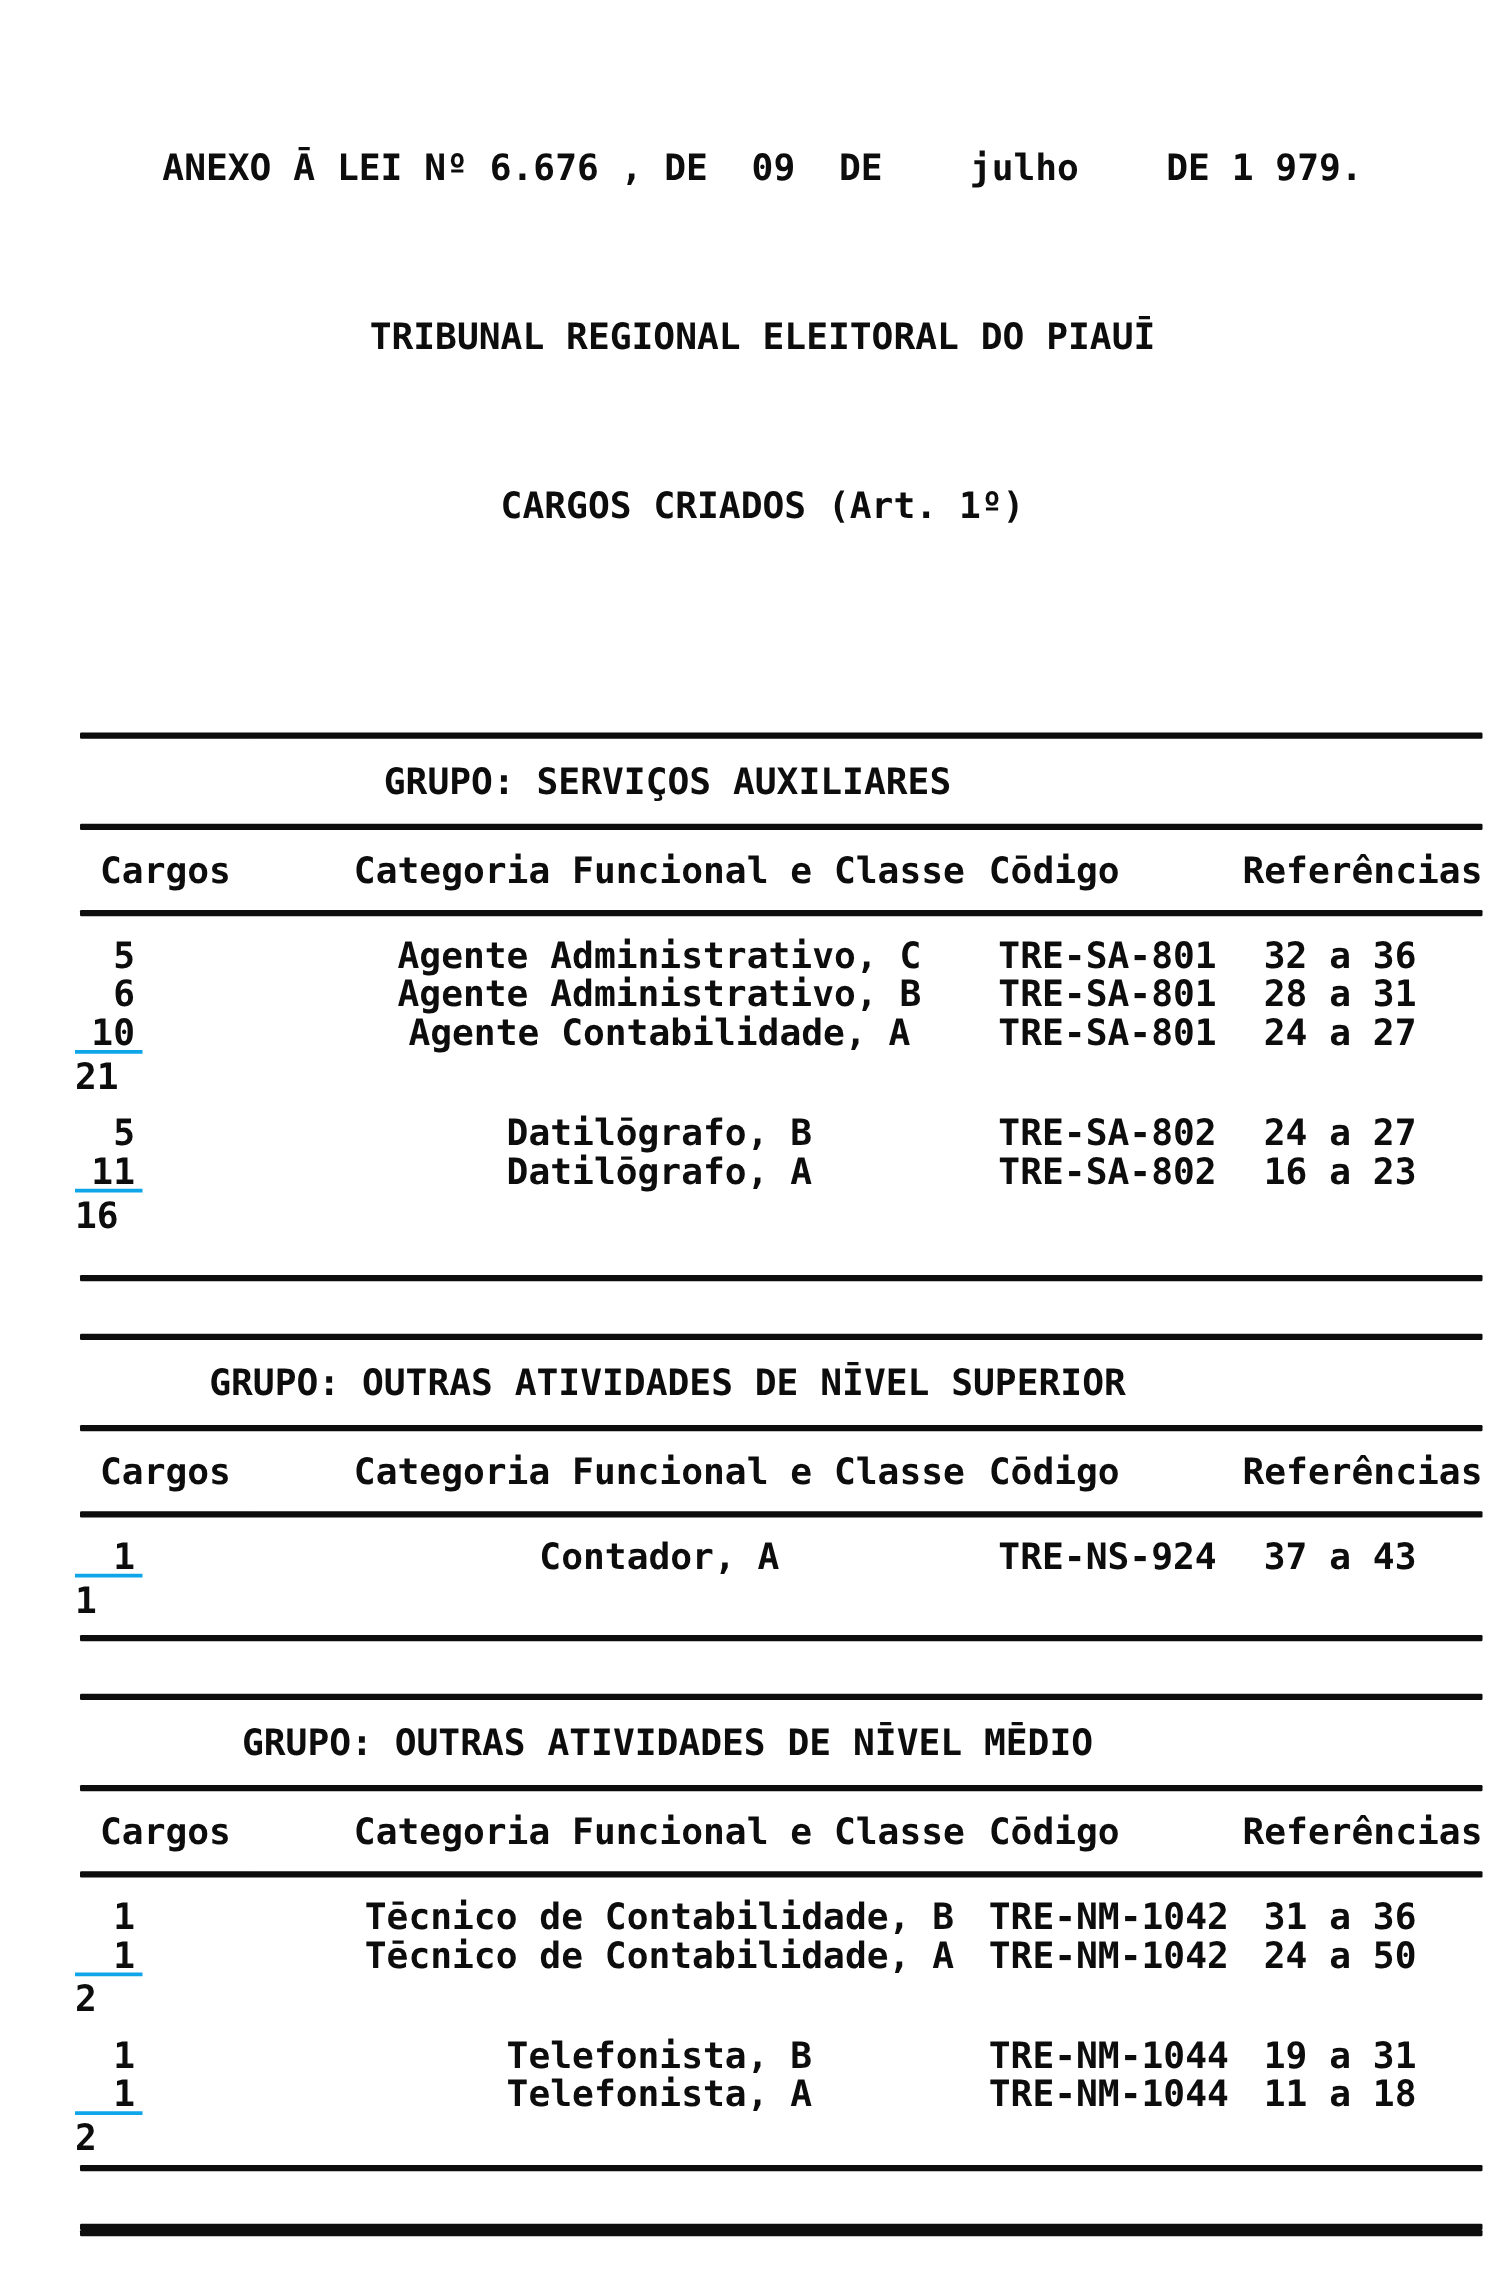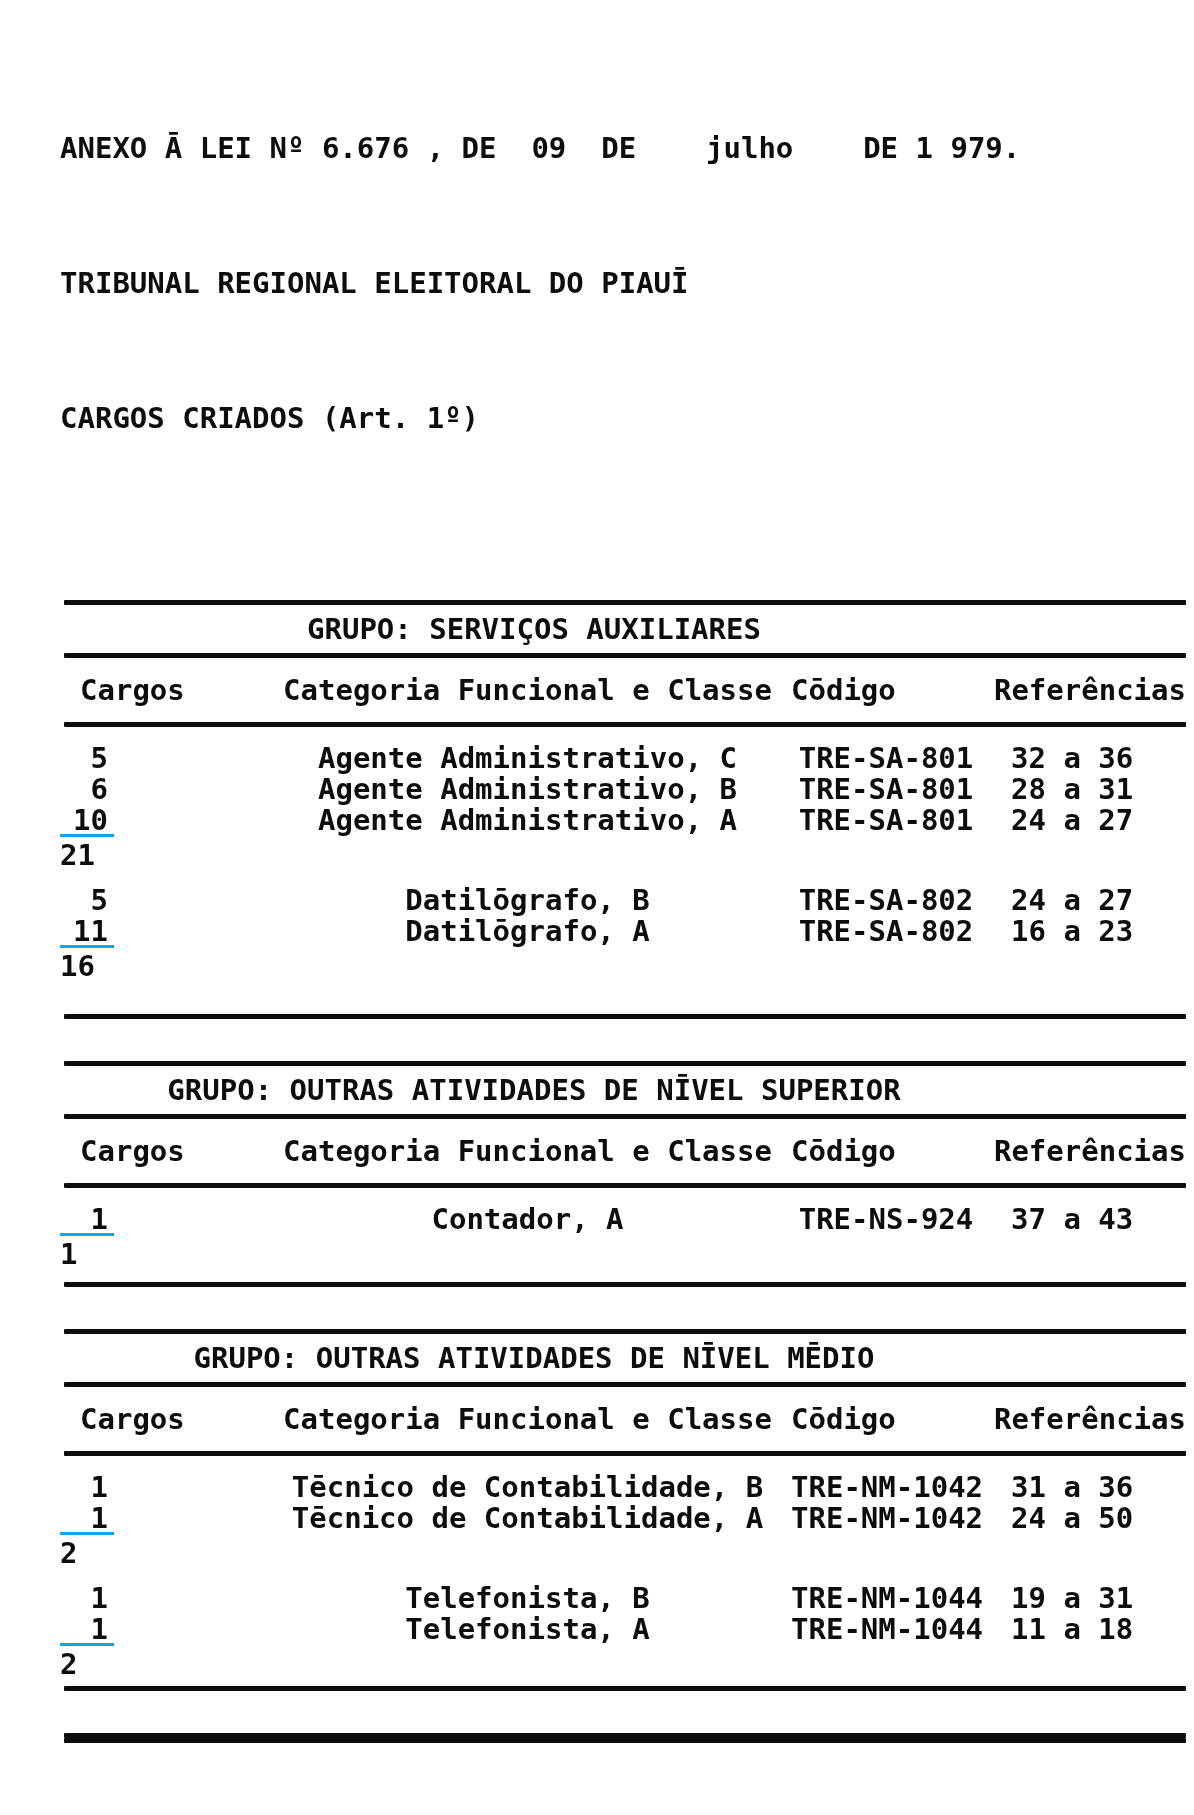--- a/index.html
+++ b/index.html
@@ -6,33 +6,33 @@
   body{
     width:1194px;height:1815px;background:#ffffff;
     font-family:"DejaVu Sans Mono","Liberation Mono",monospace;
     font-weight:bold;color:#0d0d0d;overflow:hidden;
     -webkit-font-smoothing:antialiased;
   }
   .doc{position:relative;width:1194px;height:1815px;}
 
   
   .doc-header{
-    padding-top:36px;margin-left:60px;width:1100px;
-    font-size:29px;line-height:45px;
+    padding-top:22px;margin-left:60px;width:1100px;
+    text-align:center;font-size:29px;line-height:45px;
     white-space:pre;
   }
 
   
   .groups{margin-left:64px;width:1122px;}
   .group{margin-top:42px;}
   .group:first-child{margin-top:69px;}
 
   .rule{height:5px;background:#0d0d0d;border-radius:1px;}
 
-  .group-title-zone{height:48px;display:flex;align-items:center;}
+  .group-title-zone{height:68px;display:flex;align-items:center;}
   .group-title{
     width:940px;text-align:center;font-size:29px;white-space:pre;
   }
 
   .cols,.row{
     display:grid;
     grid-template-columns:122px 605px 190px 205px;
     align-items:center;
     font-size:29px;
   }
@@ -94,21 +94,21 @@
               <div class="c4">32 a 36</div>
             </div>
             <div class="row">
               <div class="c1"><span class="cargo">6</span></div>
               <div class="c2">Agente Administrativo, B</div>
               <div class="c3">TRE-SA-801</div>
               <div class="c4">28 a 31</div>
             </div>
             <div class="row">
               <div class="c1"><span class="cargo">10</span></div>
-              <div class="c2">Agente Administrativo, A</div>
+              <div class="c2">Agente Contabilidade, A</div>
               <div class="c3">TRE-SA-801</div>
               <div class="c4">24 a 27</div>
             </div>
             <div class="row">
               <div class="c1"><span class="cargo cargo-total">21</span></div>
               <div class="c2"></div>
               <div class="c3"></div>
               <div class="c4"></div>
             </div>
           </div>

